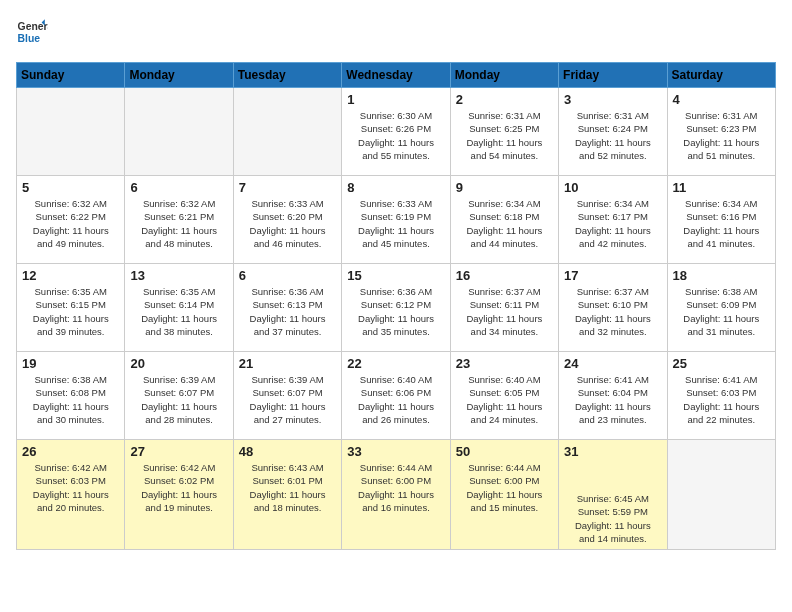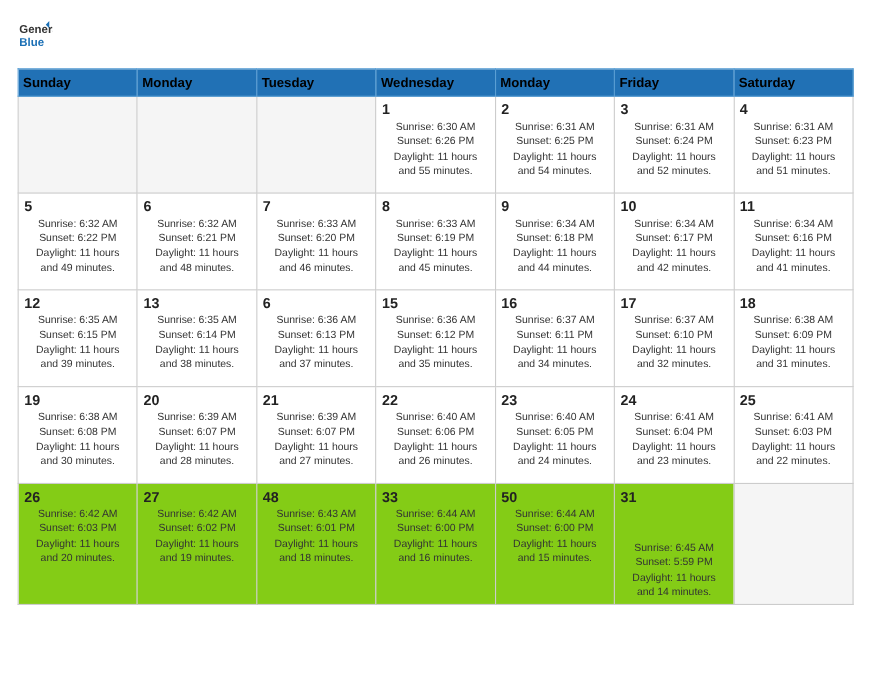--- a/index.html
+++ b/index.html
@@ -60,21 +60,21 @@
     tbody tr td {
       border: 1px solid #ccc;
       vertical-align: top;
       padding: 4px 5px;
       height: 88px;
       background: #fff;
       font-size: 10px;
       color: #333;
     }
     tbody tr:last-child td {
-      background: #84cc16;
+      background: #fef9c3;
     }
     .day-num {
       font-size: 13px;
       font-weight: bold;
       color: #222;
       display: block;
       margin-bottom: 2px;
     }
     .cell-text {
       font-size: 9.5px;

